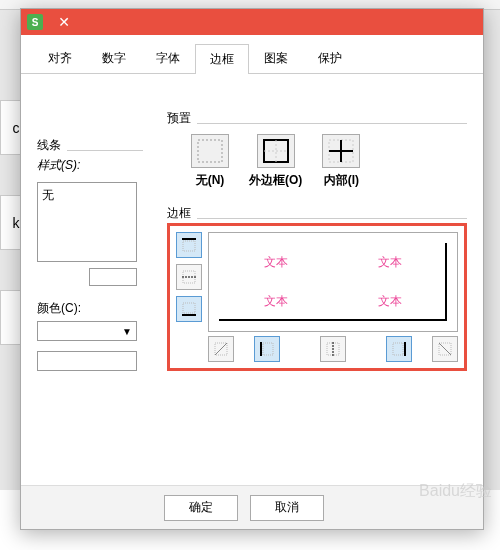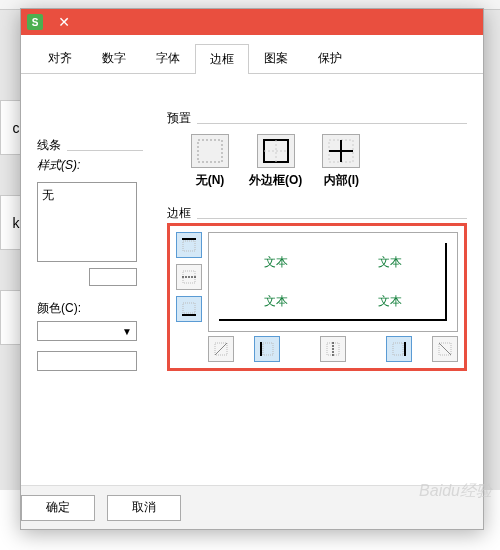--- a/index.html
+++ b/index.html
@@ -38,28 +38,28 @@
 .preset-icon svg { width: 28px; height: 26px; }
 .border-section { margin-top: 16px; }
 .border-area { border: 3px solid #e94f3f; padding: 6px; margin-top: 4px; display: flex; flex-direction: column; gap: 4px; }
 .border-main { display: flex; gap: 6px; }
 .side-btns { display: flex; flex-direction: column; gap: 6px; }
 .bbtn { width: 26px; height: 26px; border: 1px solid #aaa; background: #f5f5f5; display: flex; align-items: center; justify-content: center; cursor: pointer; }
 .bbtn.sel { background: #d4e8f7; border-color: #5a9bd4; }
 .bbtn svg { width: 18px; height: 18px; }
 .preview { flex: 1; border: 1px solid #aaa; background: #fff; position: relative; height: 100px; }
 .preview-grid { position: absolute; inset: 10px; display: grid; grid-template-columns: 1fr 1fr; grid-template-rows: 1fr 1fr; }
-.preview-cell { display: flex; align-items: center; justify-content: center; color: #15803d; font-size: 12px; }
+.preview-cell { display: flex; align-items: center; justify-content: center; color: #ec4899; font-size: 12px; }
 .preview-border-r { position: absolute; right: 10px; top: 10px; bottom: 10px; width: 2px; background: #000; }
 .preview-border-b { position: absolute; left: 10px; right: 10px; bottom: 10px; height: 2px; background: #000; }
 .bottom-btns { display: flex; gap: 20px; margin-left: 32px; }
 .hint { margin: 12px 0; font-size: 12px; }
-.dlg-buttons { position: absolute; bottom: 0; left: 0; right: 0; height: 44px; background: #f3f3f3; border-top: 1px solid #ddd; display: flex; justify-content: flex-start; align-items: center; gap: 12px; padding-right: 16px; }
+.dlg-buttons { position: absolute; bottom: 0; left: 0; right: 0; height: 44px; background: #f3f3f3; border-top: 1px solid #ddd; display: flex; justify-content: center; align-items: center; gap: 12px; padding-right: 16px; }
 .dlg-btn { width: 74px; height: 26px; border: 1px solid #aaa; background: #fff; cursor: pointer; font-size: 12px; }
-.watermark { position: absolute; right: 8px; bottom: 48px; color: #ccc; font-size: 16px; font-style: italic; opacity: 0.7; pointer-events: none; }
+.watermark { position: absolute; right: 8px; bottom: 48px; color: #ccc; font-size: 16px; opacity: 0.7; pointer-events: none; }
 </style>
 </head>
 <body>
 
 <div class="bg">
   <div class="bg-top"></div>
   <div class="bg-left">
     <div class="bg-cell">c</div>
     <div class="bg-cell" style="margin-top:40px">k</div>
     <div class="bg-cell" style="margin-top:40px"></div>

